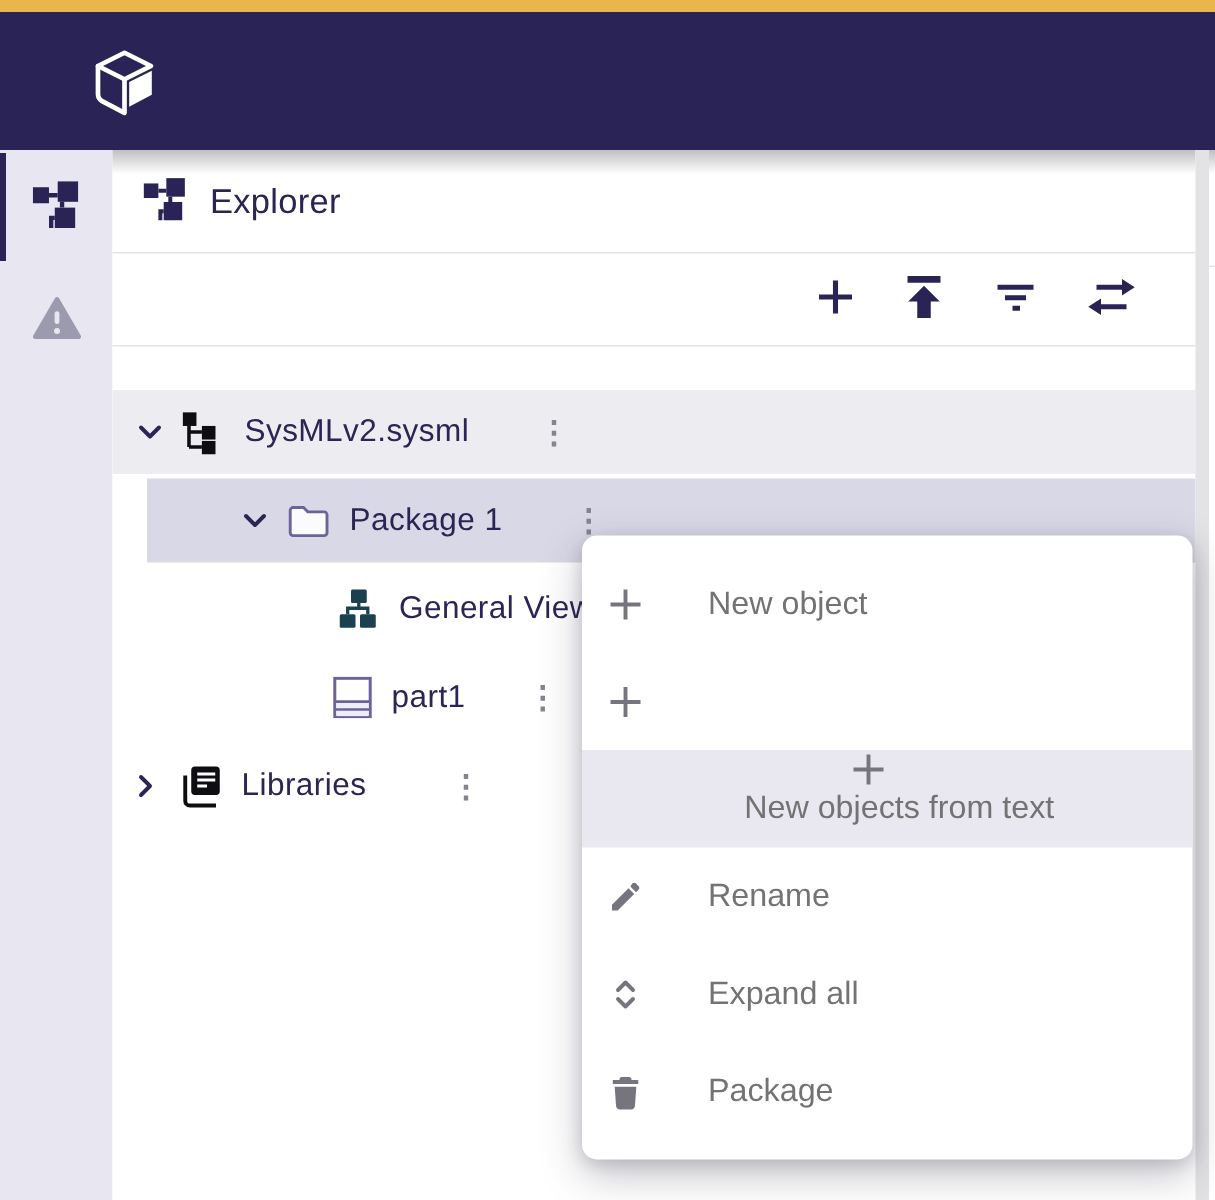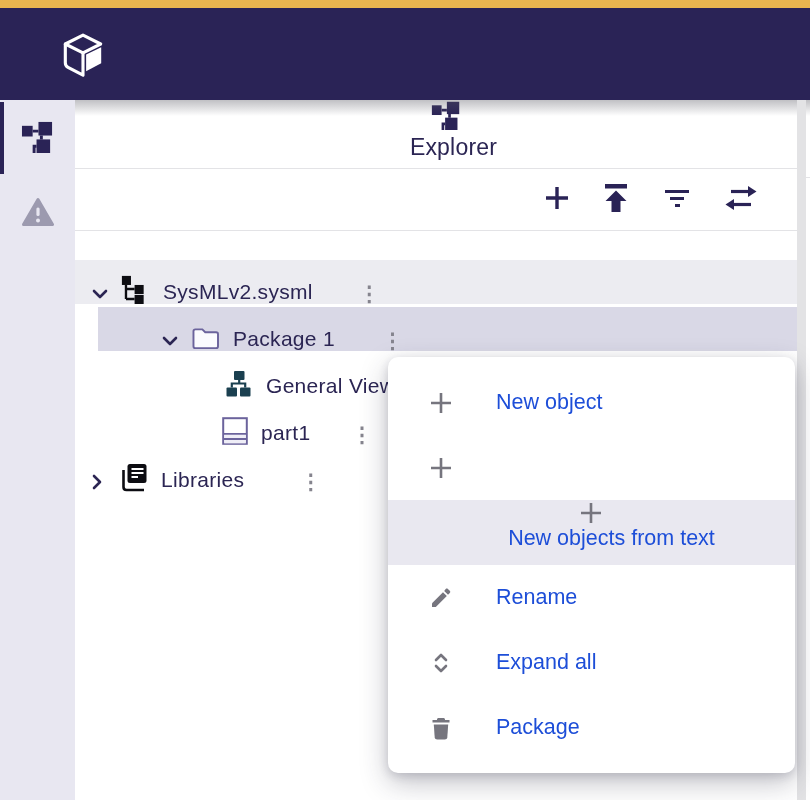--- a/index.html
+++ b/index.html
@@ -14,29 +14,29 @@
 
   
   .sidebar { position: absolute; left: 0; top: 100px; width: 75px; height: 700px; background: #E8E7F1; }
   .side-item { position: relative; width: 75px; height: 76px; display: flex; align-items: center; justify-content: center; cursor: pointer; }
   .side-item.selected::before { content: ""; position: absolute; left: 0; top: 2px; bottom: 2px; width: 4px; background: #2A2356; }
 
   
   .panel { position: absolute; left: 75px; top: 100px; width: 722px; height: 700px; background: #fff; }
   .panel::before { content: ""; position: absolute; left: 0; top: 0; right: 0; height: 16px;
                    background: linear-gradient(rgba(90,90,100,0.38), rgba(255,255,255,0)); pointer-events: none; }
-  .explorer-header { height: 69px; display: flex; align-items: center; padding-left: 20px; border-bottom: 1px solid #E3E3E6; flex-direction: column; }
+  .explorer-header { height: 69px; display: flex; align-items: center; padding-left: 20px; border-bottom: 1px solid #E3E3E6; }
   .explorer-title { font-size: 23px; color: #2B2553; margin-left: 15px; letter-spacing: .2px; }
 
   .toolbar { height: 62px; display: flex; align-items: center; justify-content: flex-end; gap: 27px; padding-right: 36px; border-bottom: 1px solid #E3E3E6; }
   .tb-btn { background: none; border: none; padding: 0; display: flex; align-items: center; justify-content: center; cursor: pointer; }
 
   
   .tree { padding-top: 29px; }
-  .tree-row { height: 44px; display: flex; align-items: flex-end; margin-bottom: 3px; font-size: 21px; letter-spacing: .3px; color: #2B2553; cursor: pointer; }
+  .tree-row { height: 56px; display: flex; align-items: center; margin-bottom: 3px; font-size: 21px; letter-spacing: .3px; color: #2B2553; cursor: pointer; }
   .tree-row .expander { width: 24px; display: flex; justify-content: center; margin-right: 9px; background: none; border: none; cursor: pointer; }
   .tree-row .t-icon { display: flex; margin-right: 13px; }
   .row-1 { padding-left: 13px; background: #ECECF1; }
   .row-2 { padding-left: 60px; background: #D9D8E6; margin-left: 23px; }
   .row-3 { padding-left: 150px; }
   .row-4 { padding-left: 147px; }
   .row-5 { padding-left: 10px; }
   .dots { background: none; border: none; color: #85848E; font-size: 21px; font-weight: bold; line-height: 1; cursor: pointer; }
   .row-1 .dots { margin-left: 46px; }
   .row-2 .dots { margin-left: 47px; }
@@ -47,21 +47,21 @@
   .gutter { position: absolute; left: 797px; top: 100px; width: 13px; height: 700px; background: #E3E3E5; }
   .right-sliver { position: absolute; left: 806px; top: 100px; width: 4px; height: 700px; background: #fff; }
   .right-sliver::before { content: ""; position: absolute; left: 0; top: 0; right: 0; height: 16px;
                           background: linear-gradient(rgba(90,90,100,0.38), rgba(255,255,255,0)); }
   .right-sliver::after { content: ""; position: absolute; left: 0; right: 0; top: 77px; height: 1px; background: #E3E3E6; }
 
   
   .context-menu { position: absolute; left: 388px; top: 357px; width: 407px; background: #fff; border-radius: 10px;
                   padding: 13px 0; z-index: 10;
                   box-shadow: 0 10px 28px rgba(40,40,60,0.28), 0 3px 10px rgba(40,40,60,0.16); }
-  .menu-item { height: 65px; display: flex; align-items: center; padding-left: 40px; font-size: 21.5px; color: #1d4ed8; cursor: pointer; }
+  .menu-item { height: 65px; display: flex; align-items: center; padding-left: 16px; font-size: 21.5px; color: #737373; cursor: pointer; }
   .menu-item.highlighted { background: #E9E8F0; flex-direction: column; }
   .mi-icon { width: 26px; display: flex; justify-content: center; margin-right: 42px; }
 </style>
 </head>
 <body>
 
 <div id="screen">
 
   <div class="topbar"></div>
 

